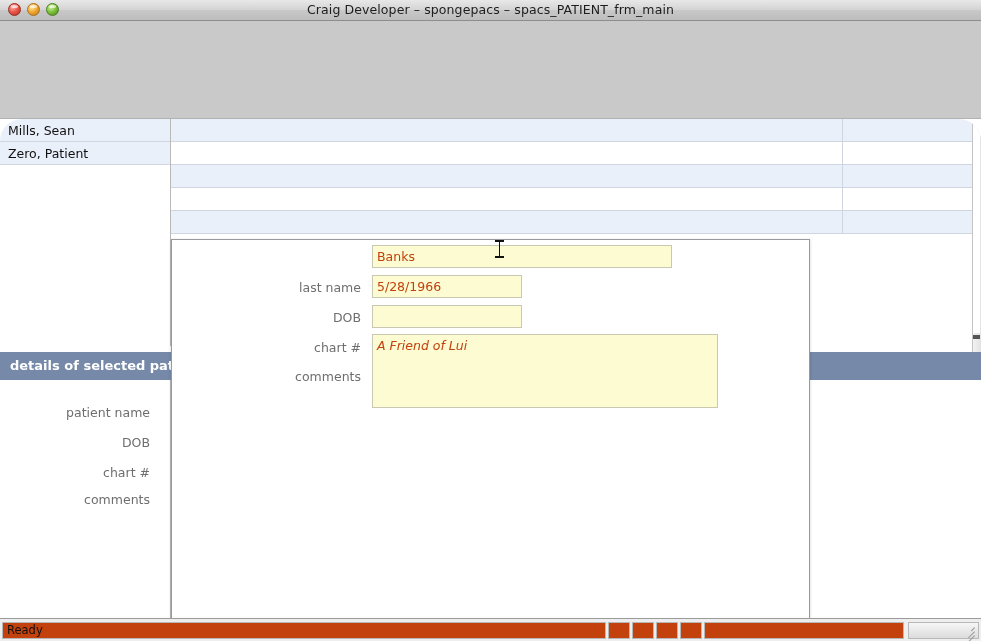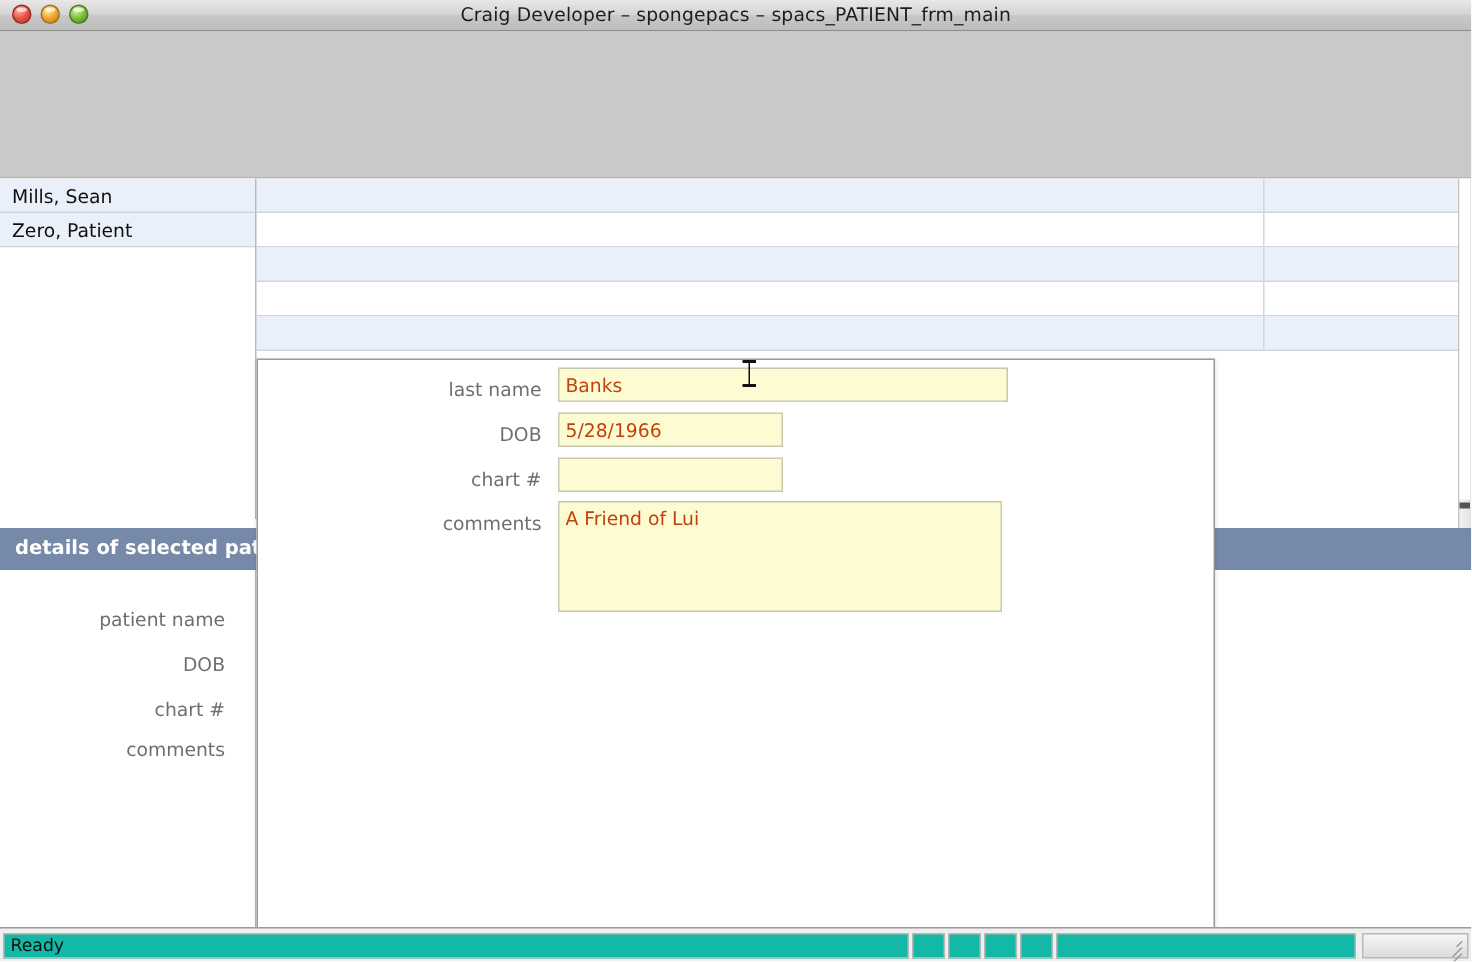--- a/index.html
+++ b/index.html
@@ -31,21 +31,21 @@
   .light::after{content:"";display:block;margin:1px auto 0;width:7px;height:3px;border-radius:50%;
     background:rgba(255,255,255,.65);}
 
   
   .toolbar{
     position:absolute;left:0;top:21px;width:981px;height:98px;
     background:#c9c9c9;border-bottom:1px solid #b2b2b2;box-sizing:border-box;
   }
 
   
-  .canvas{position:absolute;left:0;top:119px;width:981px;height:499px;background:#fff;overflow:hidden;}
+  .canvas{position:absolute;left:0;top:119px;width:981px;height:499px;background:#fff;overflow:hidden;border-radius:22px;}
 
   
   .list{position:absolute;left:0;top:0;width:171px;height:227px;background:#fff;
         border-right:1px solid #b9b9b9;box-sizing:border-box;}
   .list-row{height:23px;line-height:23px;font-size:12.5px;color:#101010;padding-left:8px;
             border-bottom:1px solid #cfd6e2;box-sizing:border-box;background:#fff;}
   .list-row.alt{background:#eaf0fa;}
   .list-empty{background:#fff;}
 
   
@@ -76,42 +76,42 @@
   .vscroll-thumb{position:absolute;right:1px;top:0;width:7px;height:214px;background:#ffffff;}
   .vscroll-mark{position:absolute;right:1px;top:216px;width:7px;height:4px;background:#555;}
 
   
   .dialog{
     position:absolute;left:171px;top:120px;width:639px;height:495px;
     background:#ffffff;border:1px solid #9a9a9a;box-sizing:border-box;
     box-shadow:0 1px 3px rgba(0,0,0,.18);
   }
   .dlg-body{position:absolute;left:0;top:0;right:0;height:460px;}
-  .frm-label{position:absolute;font-size:12.5px;color:#6e6e6e;text-align:right;white-space:nowrap;}
+  .frm-label{position:absolute;font-size:12.5px;color:#6e6e6e;text-align:right;white-space:nowrap;margin-top:28px;}
   .fld{
     position:absolute;background:#fcfbd2;border:1px solid #c9c9b2;box-sizing:border-box;
     font-size:12.5px;color:#c2410c;padding:2px 4px;outline:none;
     font-family:"DejaVu Sans","Liberation Sans",sans-serif;
   }
   textarea.fld{resize:none;line-height:1.35;padding:3px 4px;}
 
   
   .ibeam{position:absolute;left:495px;top:120px;width:9px;height:20px;}
   .ibeam i{position:absolute;background:#111;}
   .ibeam .stem{left:4px;top:2px;width:1px;height:16px;}
   .ibeam .t{left:0;top:1px;width:9px;height:2px;}
   .ibeam .b{left:0;bottom:1px;width:9px;height:2px;}
 
   
   .statusbar{
     position:absolute;left:0;top:618px;width:981px;height:23px;
     background:#eeeeee;border-top:1px solid #9b9b9b;box-sizing:border-box;
   }
   .st-cell{
-    position:absolute;top:3px;height:17px;background:#14b8a6;
+    position:absolute;top:3px;height:17px;background:#c2410c;
     border:1px solid #b8b8b8;box-sizing:border-box;
   }
   .st-main{left:2px;width:604px;}
   .st-main span{display:block;padding-left:4px;line-height:15px;font-size:11.5px;color:#111;}
   .st-grip{left:908px;width:71px;background:linear-gradient(to bottom,#f6f6f6,#dcdcdc);}
   .grip-lines{position:absolute;right:3px;bottom:2px;width:13px;height:12px;}
   .grip-lines b{position:absolute;background:#9a9a9a;height:1px;transform-origin:right bottom;}
 </style>
 </head>
 <body>
@@ -183,21 +183,21 @@
         <div class="frm-label" style="left:60px;top:12px;width:129px;">last name</div>
         <input class="fld" type="text" style="left: 200px; top: 5px; width: 300px; height: 23px;" value="Banks">
 
         <div class="frm-label" style="left:60px;top:42px;width:129px;">DOB</div>
         <input class="fld" type="text" style="left: 200px; top: 35px; width: 150px; height: 23px;" value="5/28/1966">
 
         <div class="frm-label" style="left:60px;top:72px;width:129px;">chart #</div>
         <input class="fld" type="text" style="left: 200px; top: 65px; width: 150px; height: 23px;" value="">
 
         <div class="frm-label" style="left:60px;top:101px;width:129px;">comments</div>
-        <textarea class="fld" style="left: 200px; top: 94px; width: 296px; height: 74px;">A Friend of Lui</textarea>
+        <textarea class="fld" style="left: 200px; top: 94px; width: 346px; height: 74px; font-style: italic;">A Friend of Lui</textarea>
       </div>
 
     </div>
 
     <div class="ibeam">
       <i class="t"></i>
         <i class="stem"></i>
         <i class="b"></i>
     </div>
 

